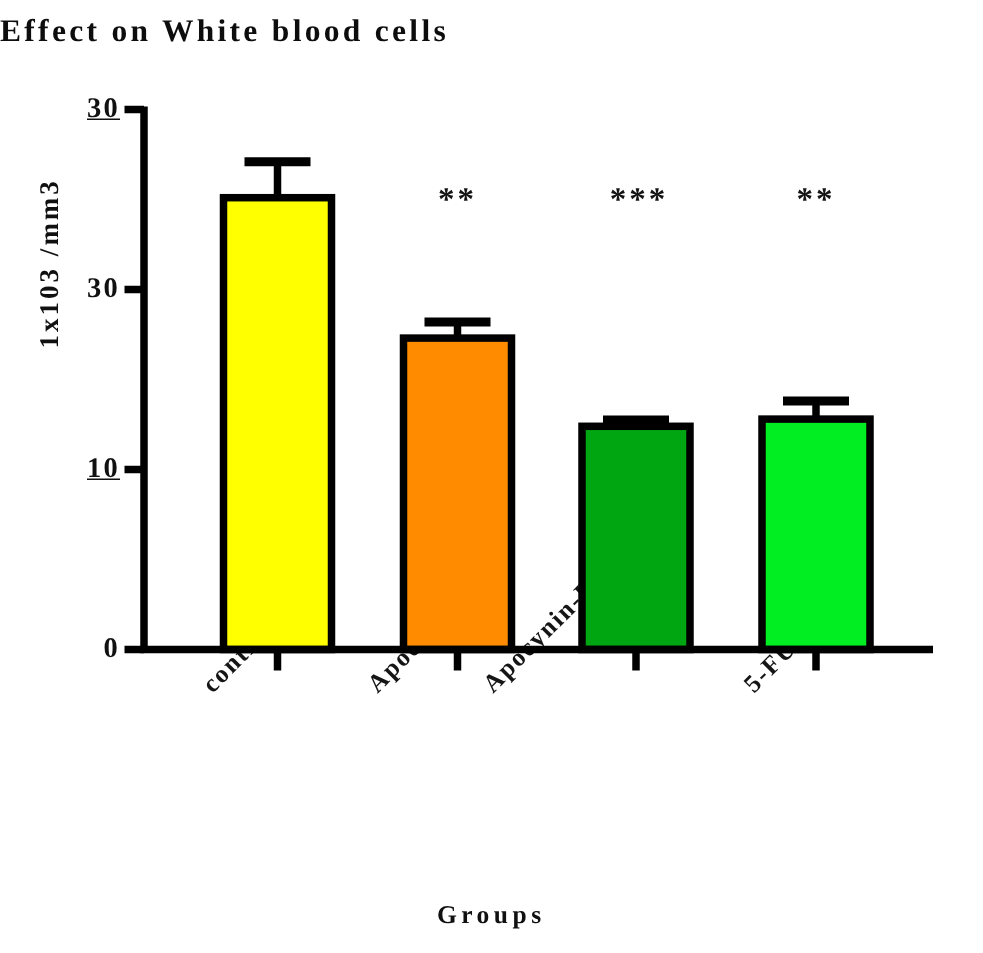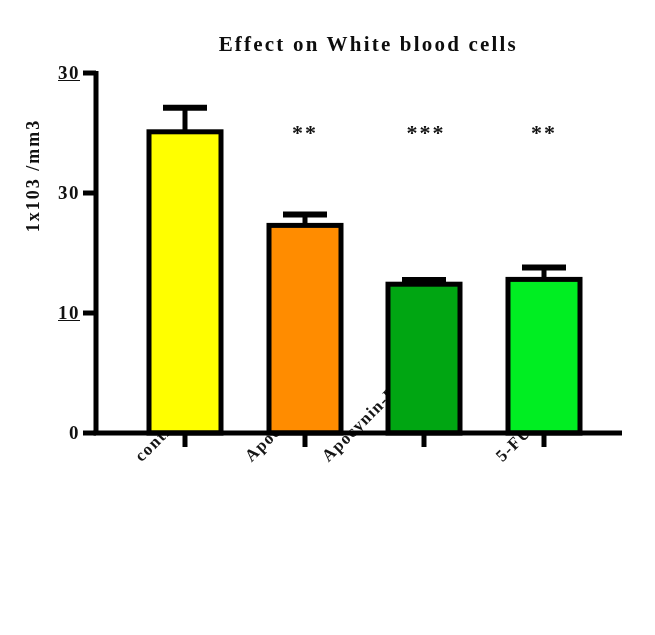--- a/index.html
+++ b/index.html
@@ -18,28 +18,27 @@
     position: absolute;
     left: 0; top: 0;
     width: 655px;
     height: 635px;
   }
   .chart-title {
     position: absolute;
     left: 0;
     top: 8px;
     width: 518px;
-    text-align: right;
+    text-align: left;
     font-family: "Liberation Serif", serif;
     font-weight: bold;
     font-size: 21px;
     letter-spacing: 2.2px;
     color: #0d0d0d;
     white-space: nowrap;
-    margin-top: 24px;
   }
   .y-axis-title {
     position: absolute;
     left: -62px;
     top: 165px;
     width: 190px;
     text-align: center;
     font-family: "Liberation Serif", serif;
     font-weight: bold;
     font-size: 18px;
@@ -101,20 +100,21 @@
 </style>
 </head>
 <body>
 
 <div id="chart-root">
 
   <div class="chart-title">Effect on White blood cells</div>
 
   <div class="y-axis-title">1x103 /mm3</div>
 
+  <div class="x-axis-title">Groups</div>
 
   <div class="tick-label" style="left:28px; top:62px; width:52px;text-decoration:underline;">30</div>
   <div class="tick-label" style="left:28px; top:182px; width:52px;">30</div>
   <div class="tick-label" style="left:28px; top:302px; width:52px;text-decoration:underline;">10</div>
   <div class="tick-label" style="left:28px; top:422px; width:52px;">0</div>
 
   <div class="sig-label" style="left:275px; top:120px; width:60px;">**</div>
   <div class="sig-label" style="left:393px; top:120px; width:66px;">***</div>
   <div class="sig-label" style="left:514px; top:120px; width:60px;">**</div>
 

